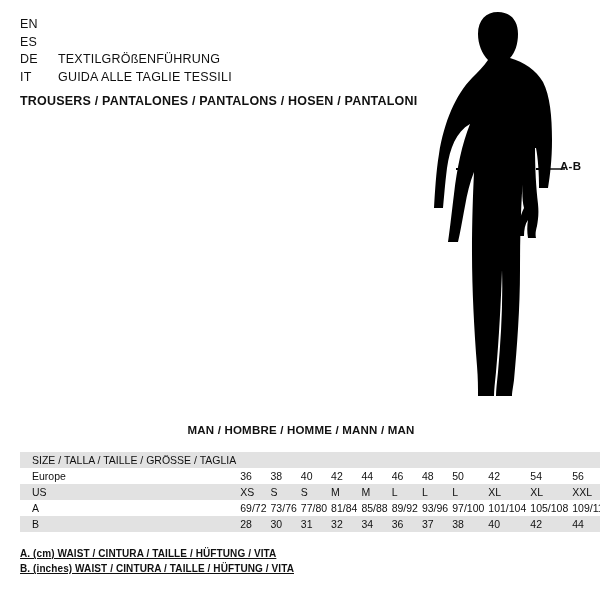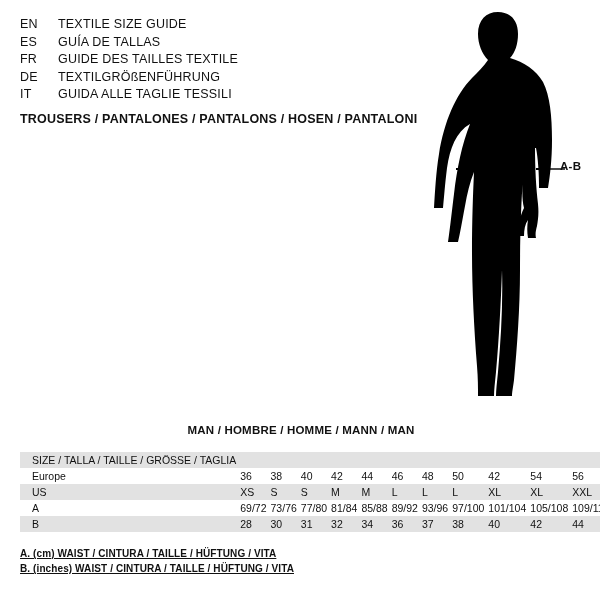--- a/index.html
+++ b/index.html
@@ -124,29 +124,23 @@
   }
 </style>
 </head>
 <body>
 
 <div class="page">
 
   <div class="lang-block">
     <div class="lang-row">
       <span class="lang-code">EN</span>
-      <span class="lang-text">TEXTILE SIZE GUIDE</span>
     </div>
     <div class="lang-row">
       <span class="lang-code">ES</span>
-      <span class="lang-text">GUÍA DE TALLAS</span>
-    </div>
-    <div class="lang-row">
-      <span class="lang-code">FR</span>
-      <span class="lang-text">GUIDE DES TAILLES TEXTILE</span>
     </div>
     <div class="lang-row">
       <span class="lang-code">DE</span>
       <span class="lang-text">TEXTILGRÖßENFÜHRUNG</span>
     </div>
     <div class="lang-row">
       <span class="lang-code">IT</span>
       <span class="lang-text">GUIDA ALLE TAGLIE TESSILI</span>
     </div>
   </div>

